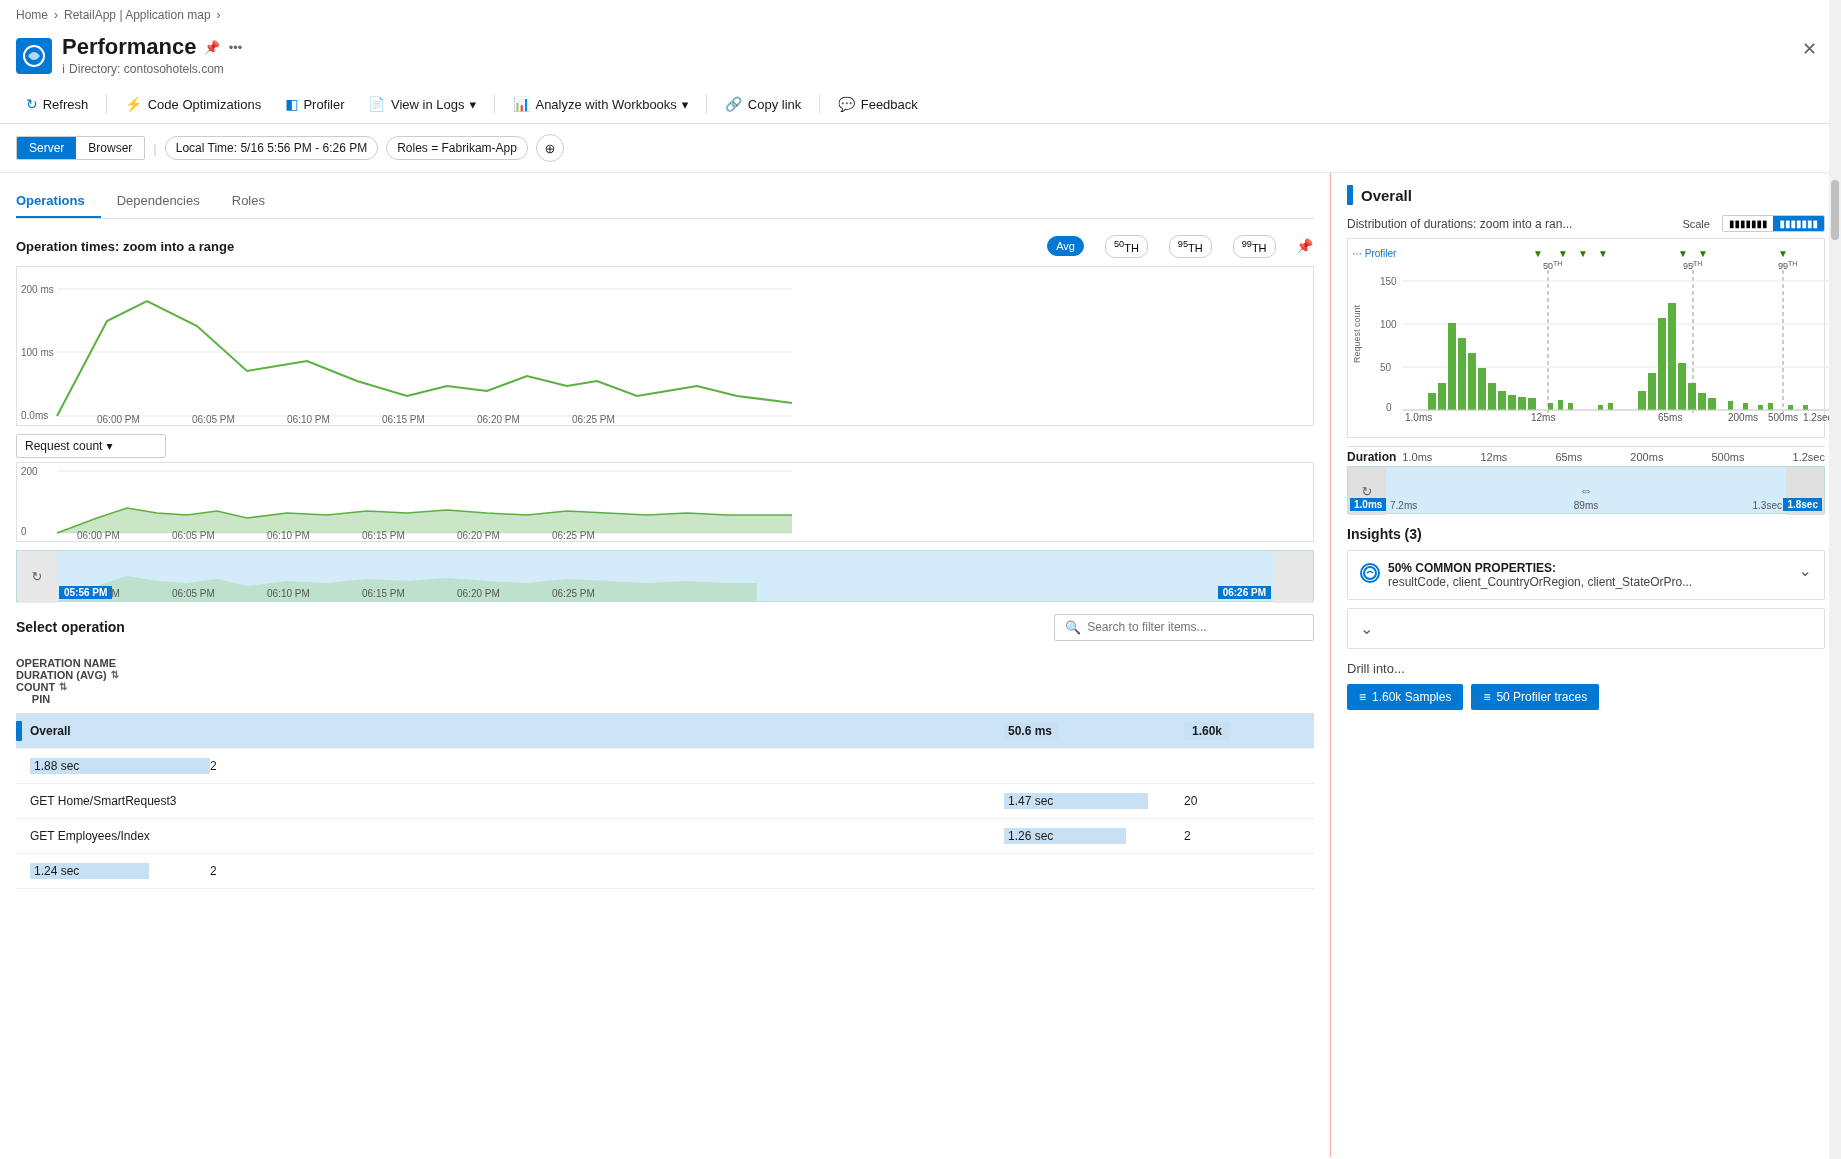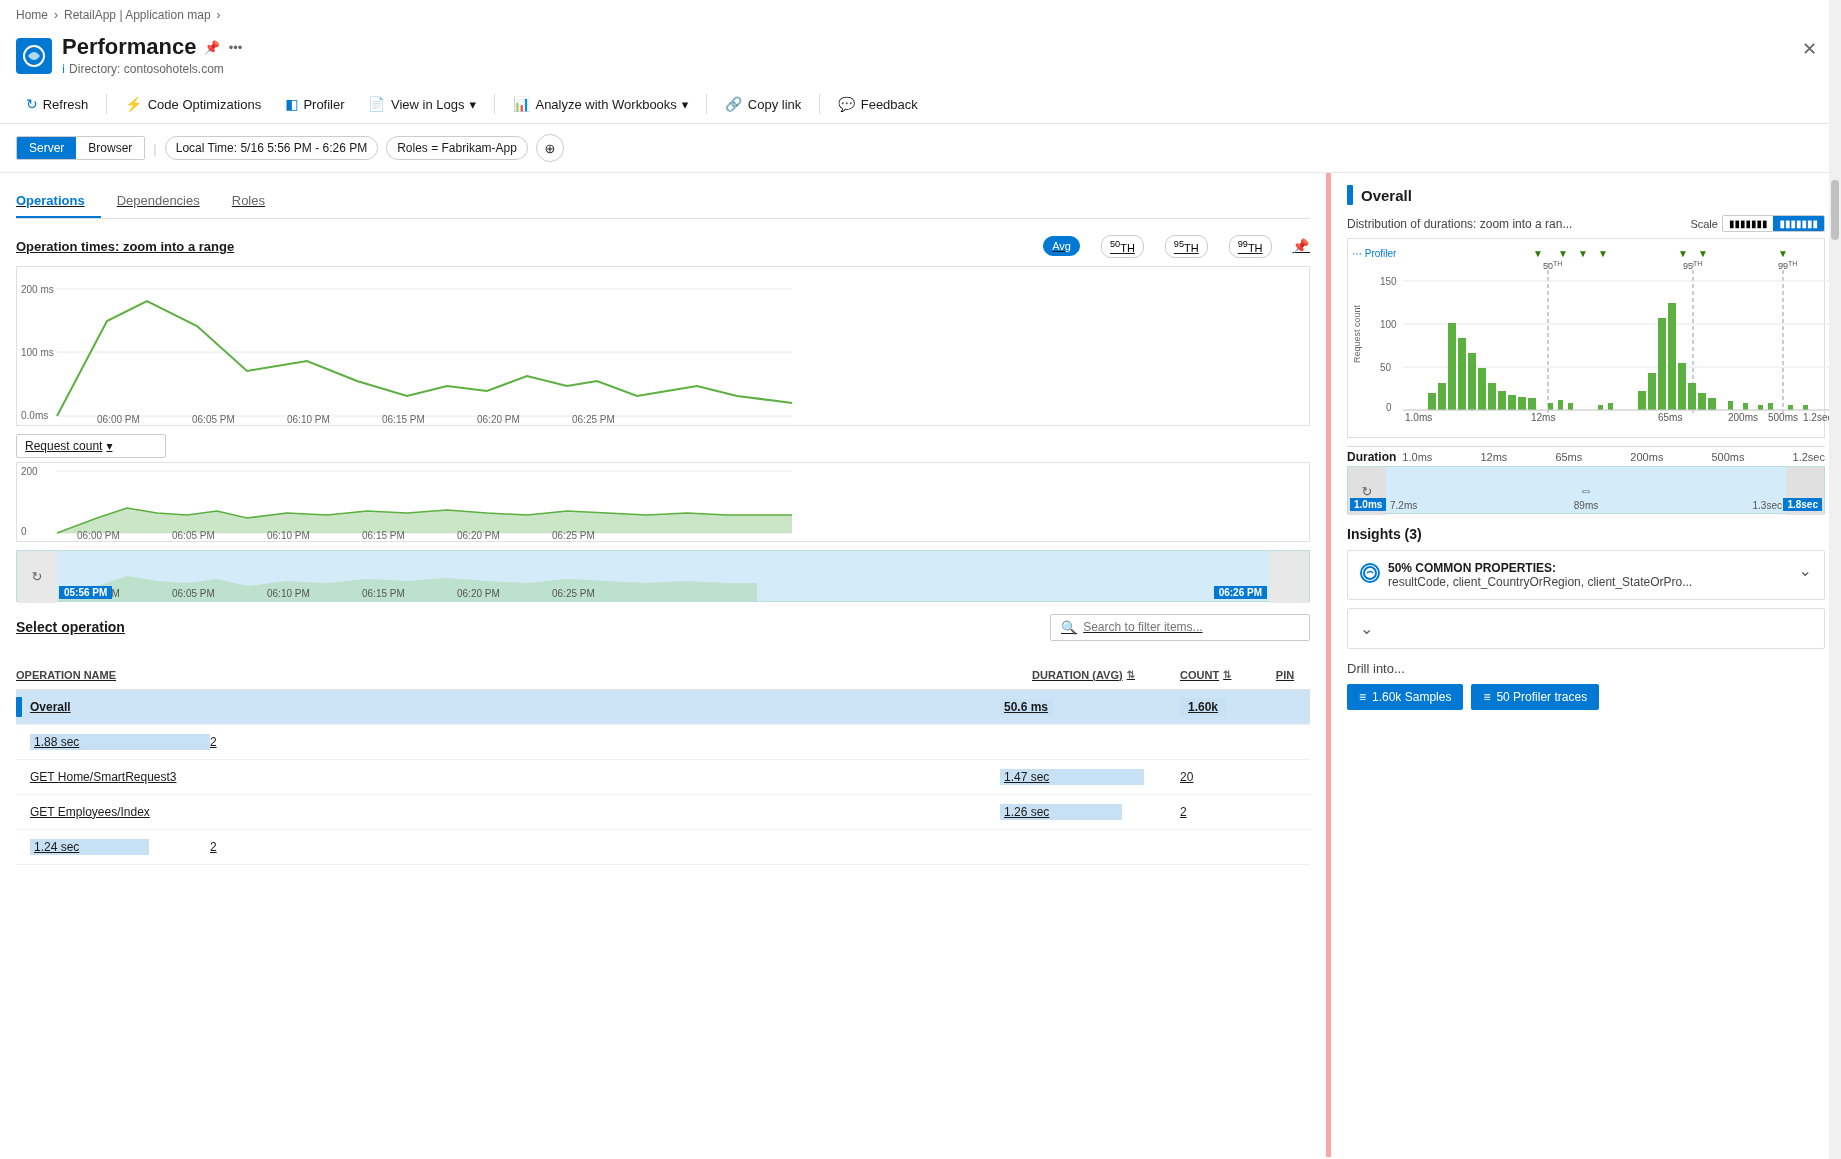--- a/index.html
+++ b/index.html
@@ -26,21 +26,21 @@
     .filter-bar { display: flex; align-items: center; gap: 8px; padding: 10px 16px; border-bottom: 1px solid #e8e8e8; }
     .filter-toggle { display: flex; border: 1px solid #ccc; border-radius: 2px; overflow: hidden; }
     .filter-toggle-btn { padding: 4px 12px; border: none; cursor: pointer; font-size: 12px; }
     .filter-toggle-btn.active { background: #0078d4; color: white; }
     .filter-toggle-btn.inactive { background: white; color: #1a1a1a; }
     .filter-pill { display: flex; align-items: center; gap: 4px; padding: 4px 10px; border: 1px solid #ccc; border-radius: 12px; font-size: 12px; cursor: pointer; background: white; }
     .filter-icon-btn { width: 28px; height: 28px; border: 1px solid #ccc; border-radius: 50%; display: flex; align-items: center; justify-content: center; cursor: pointer; background: white; }
     
     .main-content { display: flex; height: calc(1159px - 175px); }
     
-    .left-panel { flex: 1; padding: 12px 16px; overflow-y: auto; border-right: 5px solid #fca5a5; text-decoration: underline; }
+    .left-panel { flex: 1; padding: 12px 16px; overflow-y: auto; border-right: 1px solid #fca5a5; }
     .right-panel { width: 510px; padding: 12px 16px; overflow-y: auto; }
     
     .tabs { display: flex; gap: 0; margin-bottom: 16px; border-bottom: 1px solid #e0e0e0; }
     .tab { padding: 8px 16px; cursor: pointer; font-size: 13px; color: #666; border-bottom: 2px solid transparent; }
     .tab.active { color: #0078d4; border-bottom: 2px solid #0078d4; font-weight: 600; }
     .tab:first-child { padding-left: 0; }
     
     .section-title { font-size: 13px; font-weight: 600; margin-bottom: 8px; display: flex; align-items: center; justify-content: space-between; }
     .percentile-controls { display: flex; align-items: center; gap: 21px; }
     .pct-btn { padding: 3px 8px; border-radius: 10px; font-size: 11px; cursor: pointer; border: 1px solid #ccc; background: white; }
@@ -50,21 +50,21 @@
     .chart-area { border: 1px solid #e0e0e0; margin-bottom: 8px; position: relative; background: white; }
     
     svg text { font-family: 'Segoe UI', Arial, sans-serif; }
     
     .dropdown-select { display: flex; align-items: center; gap: 4px; padding: 4px 8px; border: 1px solid #ccc; border-radius: 2px; font-size: 12px; cursor: pointer; background: white; width: 150px; }
     
     .select-operation { margin-top: 12px; }
     .search-box { display: flex; align-items: center; gap: 6px; padding: 5px 10px; border: 1px solid #ccc; border-radius: 2px; width: 260px; }
     .search-box input { border: none; outline: none; font-size: 12px; width: 100%; color: #999; }
     
-    .table-header { display: flex; padding: 8px 0; border-bottom: 1px solid #e0e0e0; font-size: 11px; font-weight: 600; color: #444; text-transform: uppercase; margin-top: 20px; }
+    .table-header { display: flex; padding: 8px 0; border-bottom: 1px solid #e0e0e0; font-size: 11px; font-weight: 600; color: #444; text-transform: uppercase; margin-top: 8px; flex-direction: column; }
     .col-name { flex: 1; }
     .col-duration { width: 148px; display: flex; align-items: center; gap: 4px; }
     .col-count { width: 80px; display: flex; align-items: center; gap: 4px; }
     .col-pin { width: 50px; text-align: center; }
     .sort-icon { color: #666; font-size: 10px; }
     
     .table-row { display: flex; align-items: center; padding: 7px 0; border-bottom: 1px solid #f0f0f0; cursor: pointer; }
     .table-row.selected { background: #cce4f6; }
     .row-indicator { width: 6px; height: 20px; border-radius: 1px; margin-right: 8px; }
     .row-name { flex: 1; font-size: 12px; }
@@ -72,21 +72,21 @@
     .duration-bar { height: 16px; background: #c7e0f4; position: absolute; left: 0; top: 50%; transform: translateY(-50%); z-index: 0; }
     .duration-val { position: relative; z-index: 1; padding: 0 4px; font-size: 12px; }
     .row-count { width: 80px; font-size: 12px; }
     .row-pin { width: 50px; text-align: center; }
     
     
     .overall-title { display: flex; align-items: center; gap: 8px; font-size: 15px; font-weight: 600; margin-bottom: 10px; }
     .overall-indicator { width: 6px; height: 20px; background: #0078d4; border-radius: 1px; }
     
     .distribution-title { font-size: 12px; color: #444; margin-bottom: 6px; display: flex; align-items: center; justify-content: space-between; }
-    .scale-toggle { display: flex; align-items: center; gap: 4px; }
+    .scale-toggle { display: flex; align-items: center; gap: 12px; }
     .scale-label { font-size: 11px; color: #444; }
     .scale-btns { display: flex; border: 1px solid #ccc; border-radius: 2px; overflow: hidden; }
     .scale-btn { padding: 2px 6px; font-size: 10px; cursor: pointer; border: none; }
     .scale-btn.active { background: #0078d4; color: white; }
     .scale-btn.inactive { background: white; }
     
     .insights-section { margin-top: 12px; }
     .insights-title { font-size: 14px; font-weight: 600; margin-bottom: 8px; }
     .insight-card { border: 1px solid #e0e0e0; border-radius: 2px; padding: 10px 12px; margin-bottom: 8px; display: flex; align-items: flex-start; justify-content: space-between; gap: 8px; cursor: pointer; }
     .insight-content { display: flex; align-items: flex-start; gap: 8px; }

